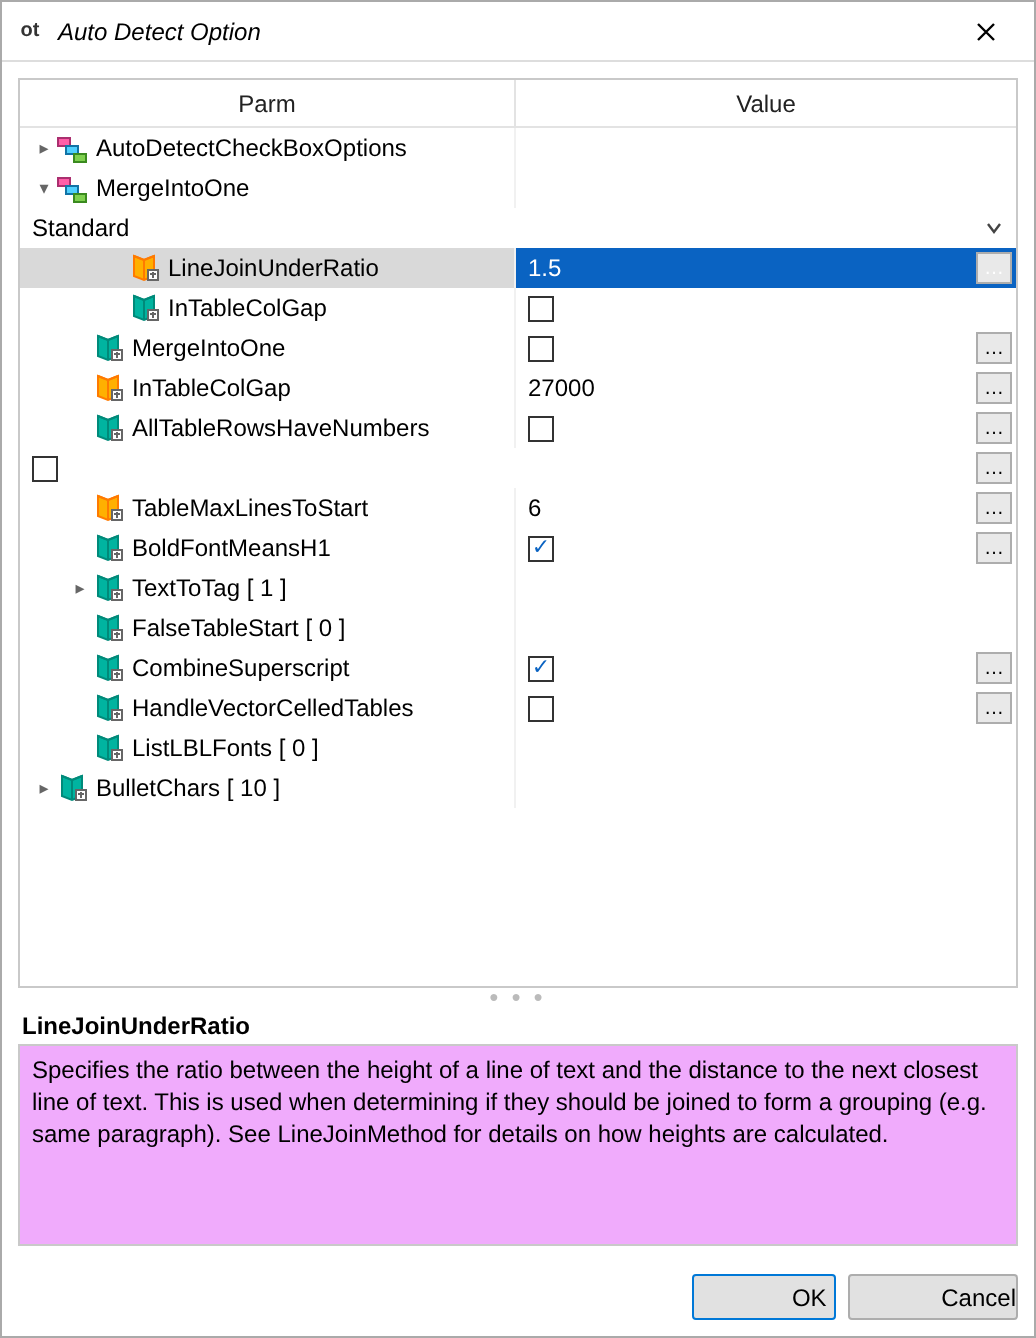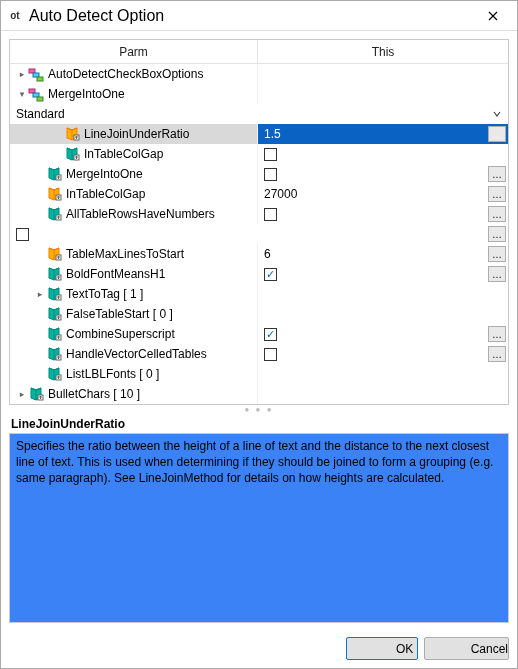--- a/index.html
+++ b/index.html
@@ -1,43 +1,43 @@
 <!DOCTYPE html>
 <html><head>
 <meta charset="utf-8">
 <style>
   * { box-sizing: border-box; }
   html, body { margin:0; padding:0; font-family: "Segoe UI", Tahoma, sans-serif; font-size:12px; color:#000; background:#f5f5f5; }
   .window { width:518px; height:669px; background:#ffffff; border:1px solid #aaa; display:flex; flex-direction:column; }
   .titlebar { height:30px; display:flex; align-items:center; padding:0 6px; background:#fff; border-bottom:1px solid #ddd; }
   .titlebar .appicon { width:16px; height:16px; margin-right:6px; display:flex; align-items:center; justify-content:center; font-weight:bold; font-size:10px; color:#333;}
-  .titlebar .title { flex:1; font-size:16px; }
+  .titlebar .title { flex:1; font-size:12px;font-style:italic; }
   .titlebar .close { width:36px; height:28px; display:flex; align-items:center; justify-content:center; cursor:pointer; }
   .content { flex:1; padding:8px 8px 6px 8px; display:flex; flex-direction:column; overflow:hidden;}
-  .grid-wrap { border:1px solid #c9c9c9; height:366px; display:flex; flex-direction:column; background:#fff; }
+  .grid-wrap { border:1px solid #c9c9c9; height:455px; display:flex; flex-direction:column; background:#fff; }
   .grid-header { display:flex; height:24px; background:#fff; border-bottom:1px solid #e3e3e3;}
   .gh-cell { display:flex; align-items:center; justify-content:center; font-size:12px; color:#222; }
   .gh-parm { width:248px; border-right:1px solid #e3e3e3; }
   .gh-value { flex:1; }
   .grid-body { flex:1; overflow:auto; }
   .row { display:flex; height:20px; align-items:stretch; }
   .row.selected .cell-parm { background:#d9d9d9; }
   .row.selected .cell-value { background:#0a63c2; color:#fff; }
   .cell-parm { width:248px; border-right:1px solid #f1f1f1; display:flex; align-items:center; white-space:nowrap; overflow:hidden; }
   .cell-value { flex:1; display:flex; align-items:center; padding-left:6px; position:relative; }
   .expander { width:12px; display:flex; align-items:center; justify-content:center; color:#666; cursor:pointer; font-size:9px;}
   .node-icon { width:16px; height:16px; margin-right:4px; display:flex; align-items:center; justify-content:center; flex-shrink:0;}
   .label { font-size:12px; }
   .chk { width:13px; height:13px; border:1px solid #333; background:#fff; display:flex; align-items:center; justify-content:center; cursor:pointer;}
   .chk.checked::after { content:"✓"; font-size:11px; color:#0a63c2; line-height:1; }
   .dots-btn { position:absolute; right:2px; top:2px; width:18px; height:16px; border:1px solid #adadad; background:#e9e9e9; display:flex; align-items:center; justify-content:center; font-size:10px; cursor:pointer;}
   .dd-btn { position:absolute; right:2px; top:2px; width:18px; height:16px; display:flex; align-items:center; justify-content:center; font-size:9px; cursor:pointer; border:1px solid transparent;}
   .grip { height:8px; display:flex; align-items:center; justify-content:center; color:#bbb; font-size:8px; letter-spacing:2px;}
   .desc-title { font-weight:bold; padding:4px 2px 2px 2px; }
-  .desc-box { border:1px solid #c9c9c9; flex:1; padding:4px 6px; font-size:12px; line-height:1.35; overflow:auto; background:#3b82f6;}
+  .desc-box { border:1px solid #c9c9c9; flex:1; padding:4px 6px; font-size:12px; line-height:1.35; overflow:auto; background:#f0abfc;}
   .button-row { display:flex; justify-content:flex-end; gap:6px; padding:8px; }
   .btn { min-width:72px; height:23px; border:1px solid #adadad; background:#e1e1e1; display:flex; align-items:center; justify-content:center; font-size:12px; cursor:pointer; border-radius:2px;padding-left:46px;}
   .btn.default { border-color:#0078d7; }
 </style>
 </head>
 <body>
 
 <div class="window">
   <div class="titlebar">
     <span class="appicon">ot</span>
@@ -46,21 +46,21 @@
       <svg width="10" height="10" viewBox="0 0 10 10">
           <path d="M1 1 L9 9 M9 1 L1 9" stroke="#000" stroke-width="1.2"></path>
         </svg>
     </span>
   </div>
 
   <div class="content">
     <div class="grid-wrap">
       <div class="grid-header">
         <div class="gh-cell gh-parm">Parm</div>
-        <div class="gh-cell gh-value">This</div>
+        <div class="gh-cell gh-value">Value</div>
       </div>
       <div class="grid-body" id="grid-body">
           <div class="row">
             <div class="cell-parm">
               <span class="expander" style="margin-left: 6px;">▸</span>
               <span class="node-icon">
                 <svg viewBox="0 0 16 16">
                   <rect x="1" y="3" width="6" height="4" fill="#ff5ea8" stroke="#aa2f6f"></rect>
                   <rect x="5" y="7" width="6" height="4" fill="#4fd0ff" stroke="#1173a6"></rect>
                   <rect x="9" y="11" width="6" height="4" fill="#7fd04f" stroke="#3a8a1f"></rect>

